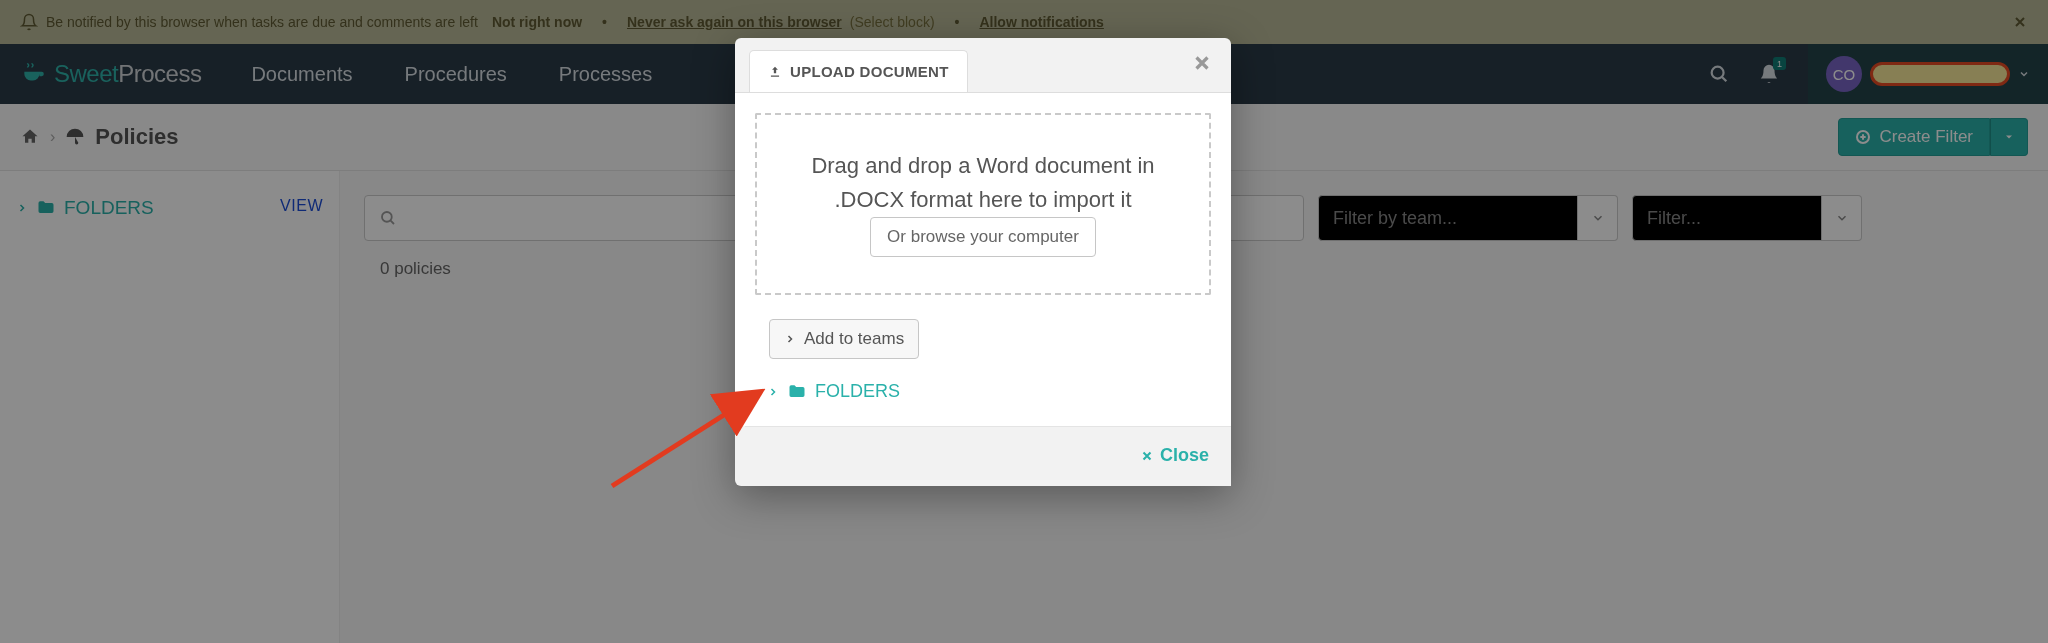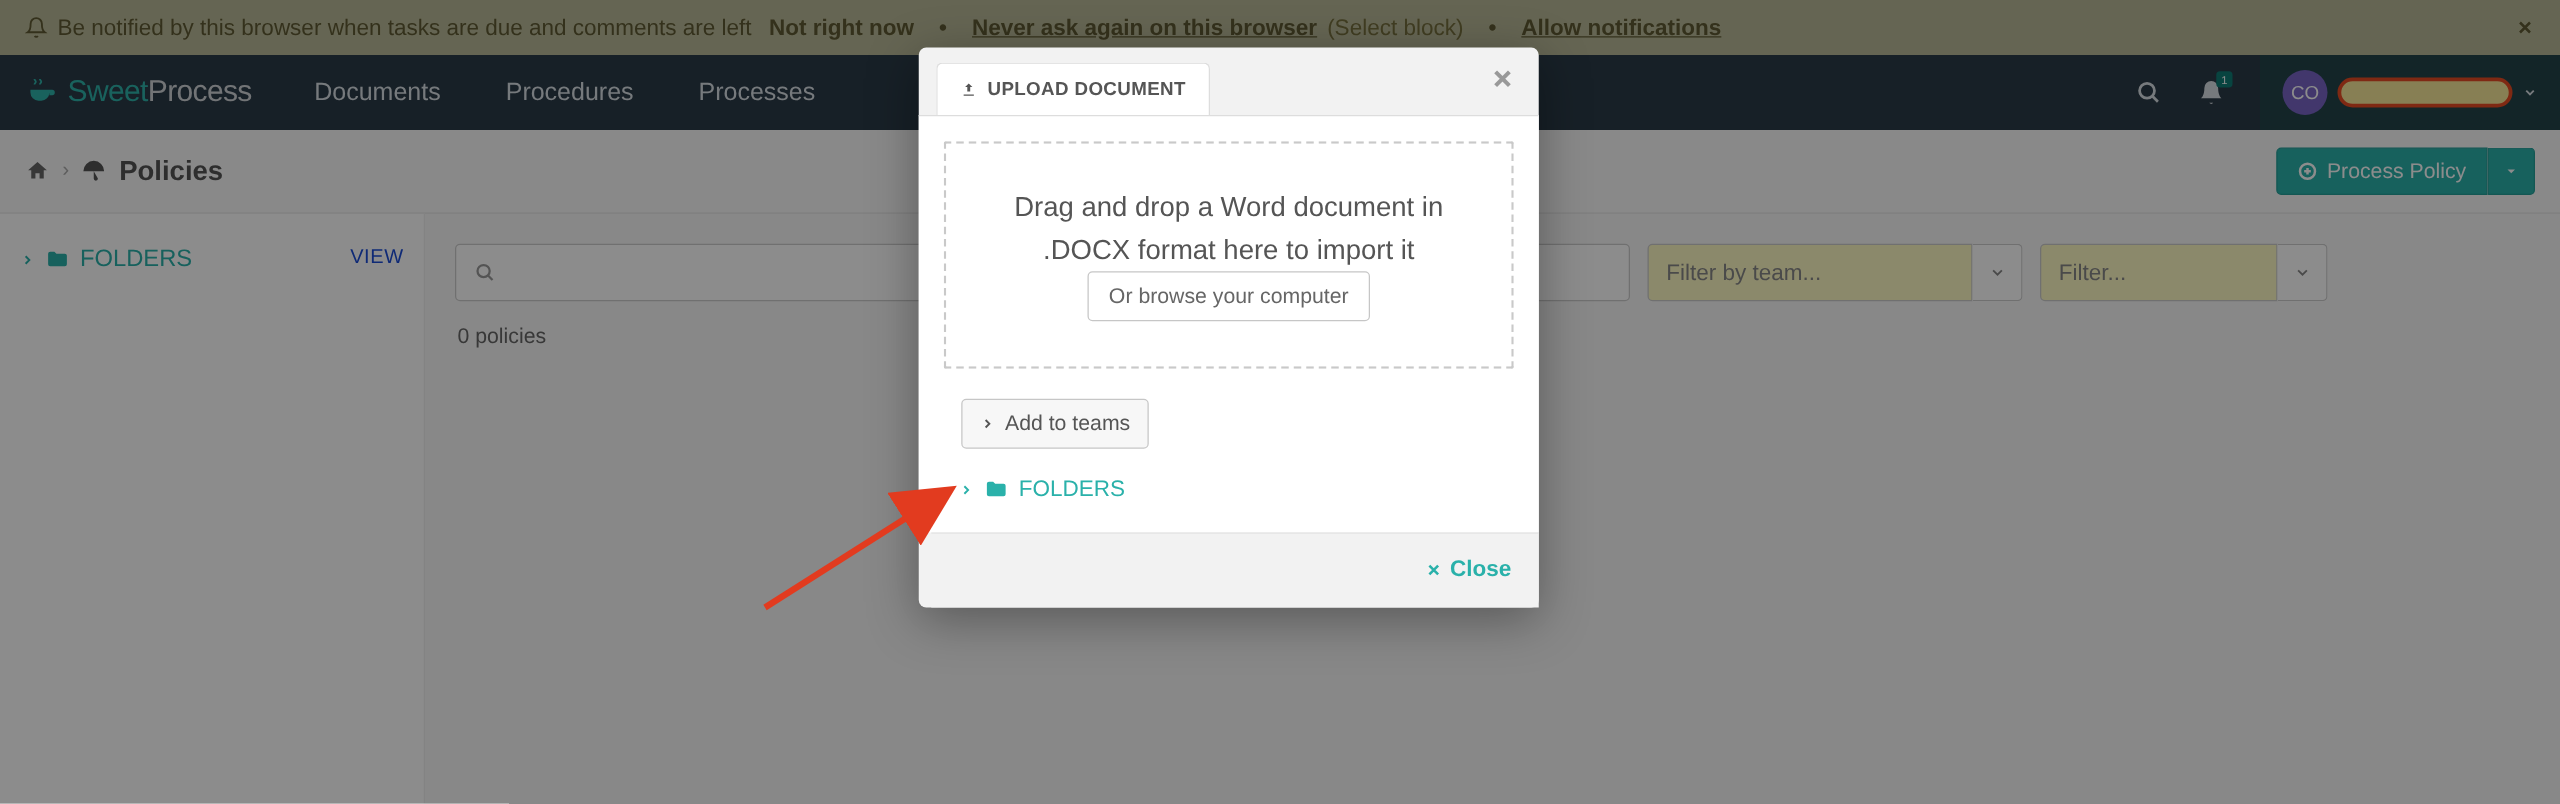--- a/index.html
+++ b/index.html
@@ -18,21 +18,21 @@
     position: absolute;
     top: 0; left: 0; right: 0;
     height: 643px;
     background: rgba(0,0,0,0.45);
     z-index: 50;
     pointer-events: none;
   }
   .notification-bar {
     background: #b9b997;
     color: #5f5a33;
-    font-size: 18px;
+    font-size: 14px;
     padding: 0 20px;
     height: 44px;
     display: flex;
     align-items: center;
     gap: 8px;
     position: relative;
     z-index: 1;
   }
   .notification-bar .bell {
     width: 18px; height: 18px;
@@ -210,21 +210,21 @@
     padding: 0 14px;
     color: #888;
   }
   .filter-select {
     display: flex;
     align-items: stretch;
     min-width: 300px;
   }
   .filter-select .fld {
     flex: 1;
-    background: #fef9c3;
+    background: #000000;
     border: 1px solid #ccc;
     border-radius: 4px 0 0 4px;
     height: 46px;
     display: flex;
     align-items: center;
     padding: 0 14px;
     color: #888;
     font-size: 18px;
   }
   .filter-select .caret {
@@ -232,21 +232,21 @@
     background: #fff;
     border: 1px solid #ccc;
     border-left: none;
     border-radius: 0 4px 4px 0;
     display: flex;
     align-items: center;
     justify-content: center;
     color: #888;
   }
   .filter-select.small { min-width: 230px; }
-  .count-line { color: #666; font-size: 17px; margin: 8px 0 30px 2px; }
+  .count-line { color: #666; font-size: 17px; margin: 8px 0 30px 16px; }
   .body-text {
     font-size: 28px;
     color: #444;
     position: absolute;
     right: 380px;
     top: 460px;
   }
 
   
   .modal {
@@ -438,21 +438,21 @@
         <path d="M12 2a10 10 0 00-10 10h20A10 10 0 0012 2zm0 10v7a2 2 0 104 0"></path>
       </svg>
   </span>
   <span class="crumb-title">Policies</span>
   <div class="create-btn-wrap">
     <button class="create-btn">
       <svg width="16" height="16" viewBox="0 0 24 24" fill="none" stroke="#fff" stroke-width="3">
           <circle cx="12" cy="12" r="9"></circle>
           <path d="M12 8v8M8 12h8"></path>
         </svg>
-      <span>Process Policy</span>
+      <span>Create Filter</span>
     </button>
     <button class="create-btn-caret">
       <svg width="12" height="12" viewBox="0 0 24 24" fill="#fff">
           <path d="M6 9l6 6 6-6z"></path>
         </svg>
     </button>
   </div>
 </div>
 
 <div class="main-area">

